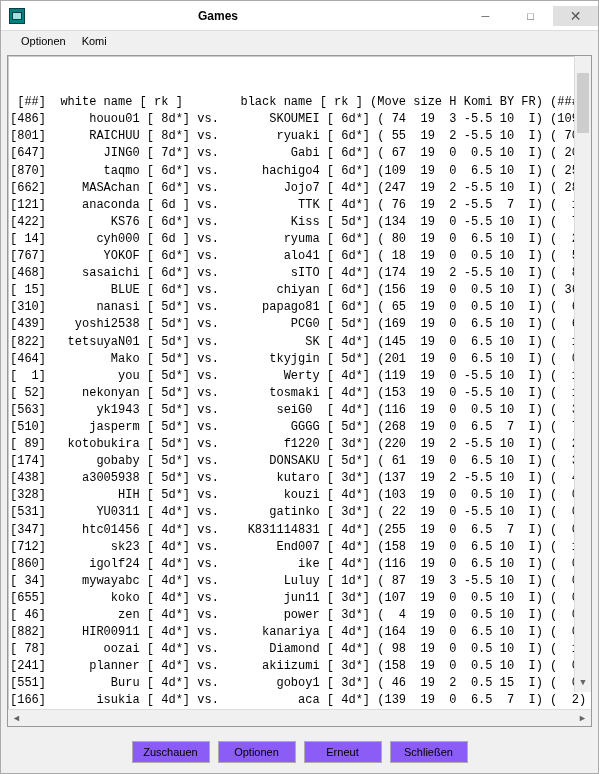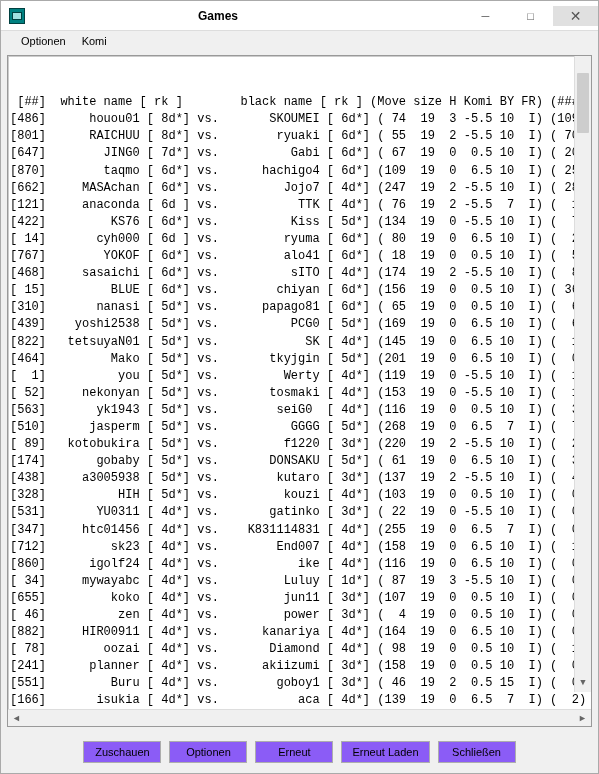--- a/index.html
+++ b/index.html
@@ -144,15 +144,14 @@
   <div class="hscroll">
     <div class="arrow">◄</div>
     <div class="arrow">►</div>
   </div>
 </div>
 
 <div class="buttonbar">
   <button class="btn">Zuschauen</button>
   <button class="btn">Optionen</button>
   <button class="btn">Erneut</button>
-  <button class="btn">Erneut Laden</button>
   <button class="btn">Schließen</button>
 </div>
 
 </body></html>

